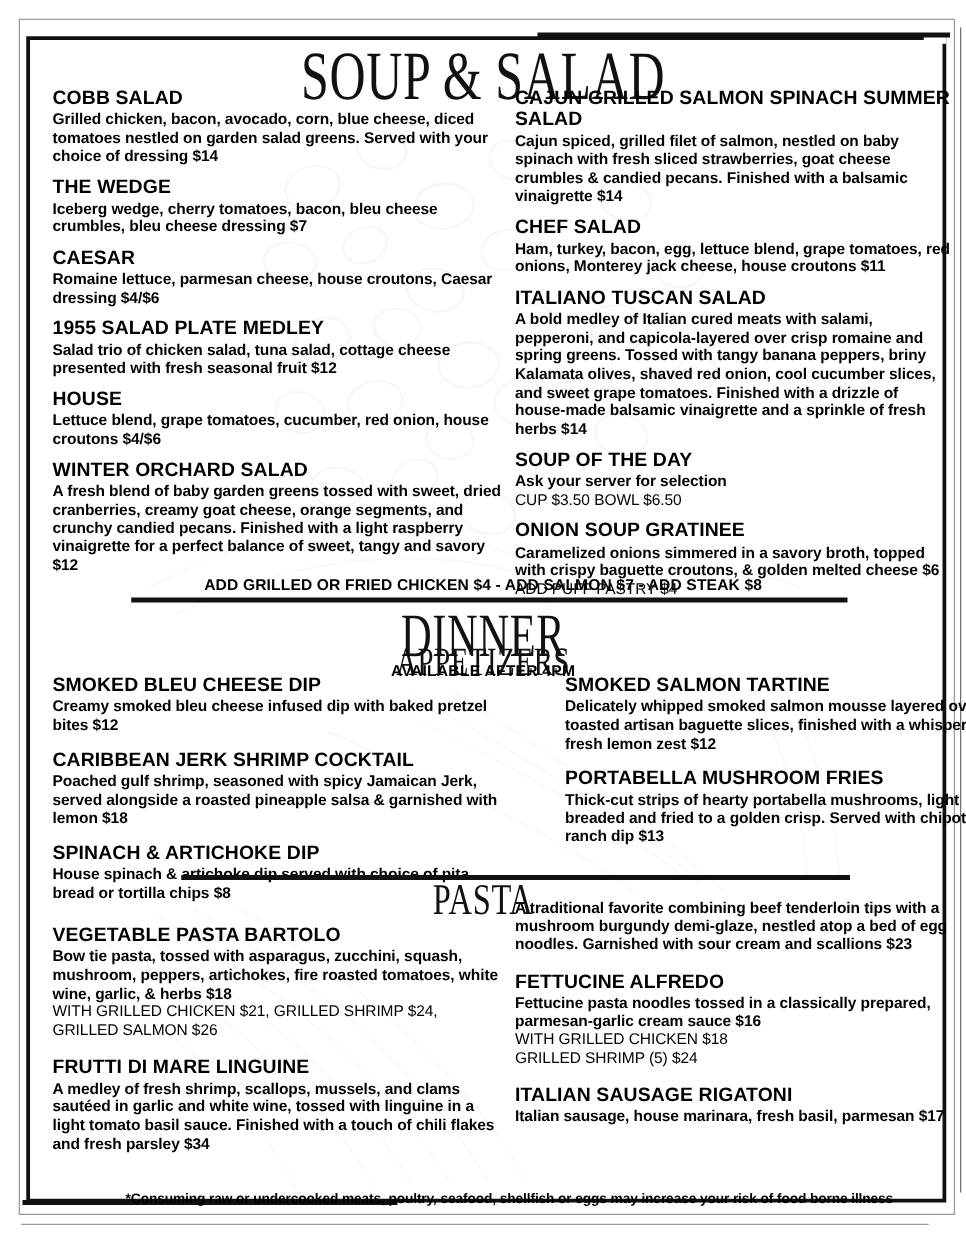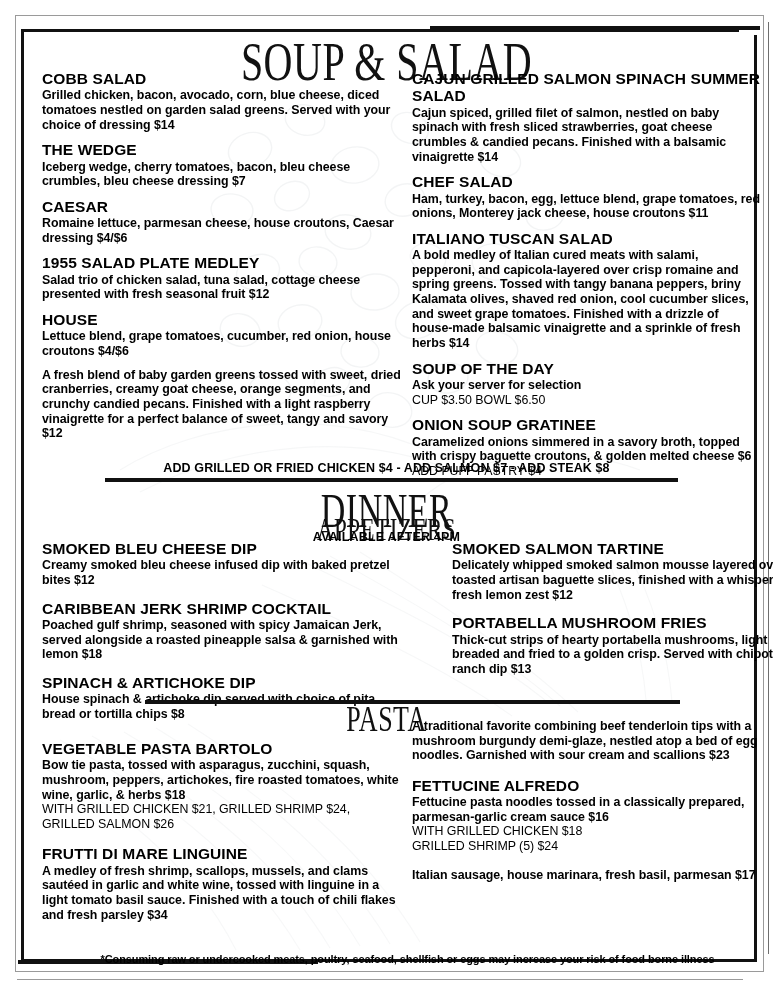--- a/index.html
+++ b/index.html
@@ -225,20 +225,21 @@
       </div>
       <div class="item">
         <div class="item-name">1955 SALAD PLATE MEDLEY</div>
         <div class="item-desc">Salad trio of chicken salad, tuna salad, cottage cheese presented with fresh seasonal fruit $12</div>
       </div>
       <div class="item">
         <div class="item-name">HOUSE</div>
         <div class="item-desc">Lettuce blend, grape tomatoes, cucumber, red onion, house croutons $4/$6</div>
       </div>
       <div class="item">
+        <div class="item-name">WINTER ORCHARD SALAD</div>
         <div class="item-desc">A fresh blend of baby garden greens tossed with sweet, dried cranberries, creamy goat cheese, orange segments, and crunchy candied pecans.  Finished with a light raspberry vinaigrette for a perfect balance of sweet, tangy and savory $12</div>
       </div>
     </div>
 
     <div class="col col-right blk-salad-right">
       <div class="item">
         <div class="item-name">CAJUN GRILLED SALMON SPINACH SUMMER SALAD</div>
         <div class="item-desc">Cajun spiced, grilled filet of salmon, nestled on baby spinach with fresh sliced strawberries, goat cheese crumbles &amp; candied pecans. Finished with a balsamic vinaigrette $14</div>
       </div>
       <div class="item">
@@ -313,20 +314,21 @@
       <div class="item">
         <div class="item-desc">A traditional favorite combining beef tenderloin tips with a mushroom burgundy demi-glaze, nestled atop a bed of egg noodles. Garnished with sour cream and scallions $23</div>
       </div>
       <div class="item">
         <div class="item-name">FETTUCINE ALFREDO</div>
         <div class="item-desc">Fettucine pasta noodles tossed in a classically prepared, parmesan-garlic cream sauce $16</div>
         <div class="item-extra" style="white-space:pre-line">WITH GRILLED CHICKEN $18
 GRILLED SHRIMP (5) $24</div>
       </div>
       <div class="item">
+        <div class="item-name">ITALIAN SAUSAGE RIGATONI</div>
         <div class="item-desc">Italian sausage, house marinara, fresh basil, parmesan $17</div>
       </div>
     </div>
 
     <div class="disclaimer">*Consuming raw or undercooked meats, poultry, seafood, shellfish or eggs may increase your risk of food borne illness</div>
 
   </div>
 </div>
 
 </body></html>

